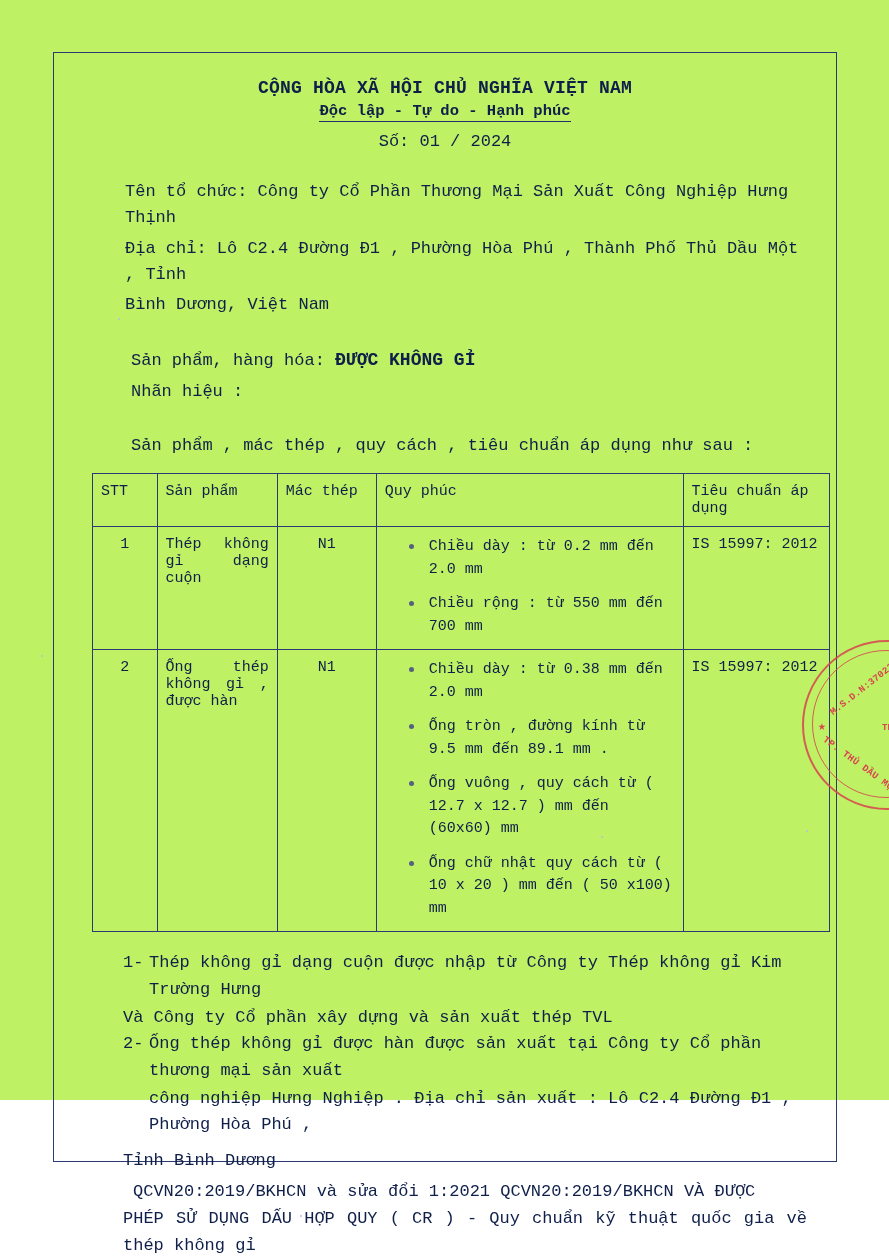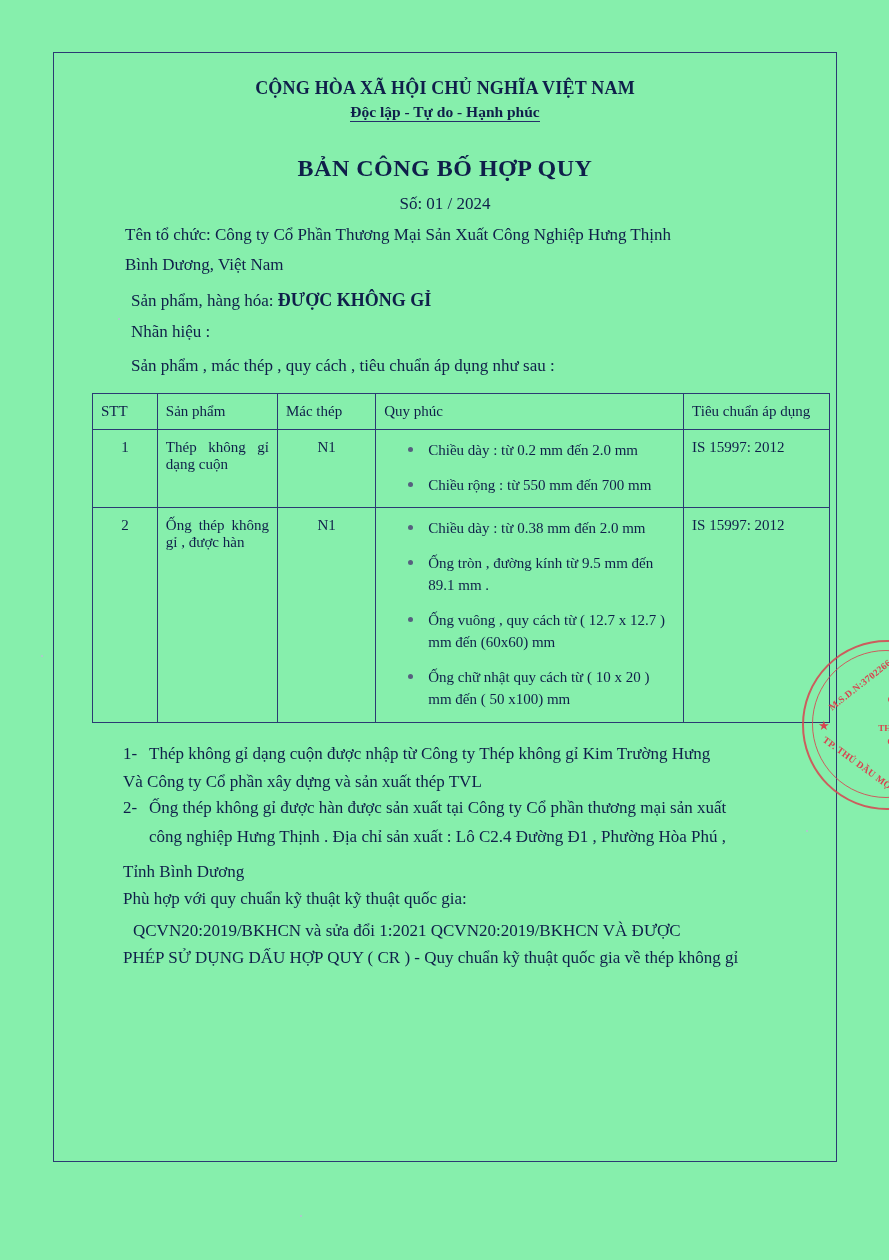--- a/index.html
+++ b/index.html
@@ -12,22 +12,23 @@
     height: 1260px;
     font-family: "Liberation Serif", serif;
     color: #0f1f4a;
     position: relative;
     overflow: hidden;
   }
   .page {
     position: absolute;
     left: 0; top: 0;
     width: 889px;
-    height: 1260px;
-    background: #86efac;
+    height: 1100px;
+    background: #bef264;
+    font-family: Liberation Mono, monospace;
   }
   .doc-border {
     position: absolute;
     left: 53px;
     top: 52px;
     width: 784px;
     height: 1110px;
     border: 1.2px solid #2b3a73;
     box-sizing: border-box;
   }
@@ -65,21 +66,21 @@
     letter-spacing: 0.5px;
   }
   .doc-number {
     text-align: center;
     font-size: 17px;
     margin-top: 12px;
   }
   .para {
     font-size: 17px;
     line-height: 1.55;
-    margin-top: 8px;
+    margin-top: 28px;
     padding-left: 50px;
     padding-right: 10px;
   }
   .para.tight { margin-top: 4px; }
   .para.indent { padding-left: 56px; }
   .product-name {
     font-weight: bold;
     font-size: 18px;
   }
   table.spec {
@@ -236,24 +237,24 @@
 
 <div class="page">
 
   <div class="doc-border"></div>
 
   <div class="content">
 
     <div class="national-title">CỘNG HÒA XÃ HỘI CHỦ NGHĨA VIỆT NAM</div>
     <div class="national-sub"><span>Độc lập - Tự do - Hạnh phúc</span></div>
 
-    <div class="doc-title">BẢN CÔNG BỐ HỢP QUY</div>
     <div class="doc-number">Số: 01 / 2024</div>
 
     <div class="para">Tên tổ chức: Công ty Cổ Phần Thương Mại Sản Xuất Công Nghiệp Hưng Thịnh</div>
+    <div class="para tight">Địa chỉ: Lô C2.4 Đường Đ1 , Phường Hòa Phú , Thành Phố Thủ Dầu Một , Tỉnh</div>
     <div class="para tight">Bình Dương, Việt Nam</div>
 
     <div class="para indent">
       <span>Sản phẩm, hàng hóa:</span>
       <span class="product-name">ĐƯỢC KHÔNG GỈ</span>
     </div>
     <div class="para indent tight">Nhãn hiệu :</div>
     <div class="para indent">Sản phẩm , mác thép , quy cách , tiêu chuẩn áp dụng như sau :</div>
 
     <table class="spec">
@@ -300,26 +301,25 @@
       <div class="note-item">
         <div class="note-num">1-</div>
         <div class="note-text">Thép không gỉ dạng cuộn được nhập từ Công ty Thép không gỉ Kim Trường Hưng</div>
       </div>
       <div>Và Công ty Cổ phần xây dựng và sản xuất thép TVL</div>
 
       <div class="note-item">
         <div class="note-num">2-</div>
         <div class="note-text">Ống thép không gỉ được hàn được sản xuất tại Công ty Cổ phần thương mại sản xuất</div>
       </div>
-      <div class="note-cont">công nghiệp Hưng Thịnh . Địa chỉ sản xuất : Lô C2.4 Đường Đ1 , Phường Hòa Phú ,</div>
+      <div class="note-cont">công nghiệp Hưng Nghiệp . Địa chỉ sản xuất : Lô C2.4 Đường Đ1 , Phường Hòa Phú ,</div>
     </div>
 
     <div class="tail">
       <div>Tỉnh Bình Dương</div>
-      <div>Phù hợp với quy chuẩn kỹ thuật kỹ thuật quốc gia:</div>
       <div class="justified">
         <div>QCVN20:2019/BKHCN và sửa đổi 1:2021  QCVN20:2019/BKHCN VÀ ĐƯỢC</div>
         <div class="line2">PHÉP SỬ DỤNG DẤU HỢP QUY ( CR ) -  Quy chuẩn kỹ thuật quốc gia về thép không gỉ</div>
       </div>
     </div>
 
   </div>
 
   <div class="stamp">
     <div class="ring"></div>

